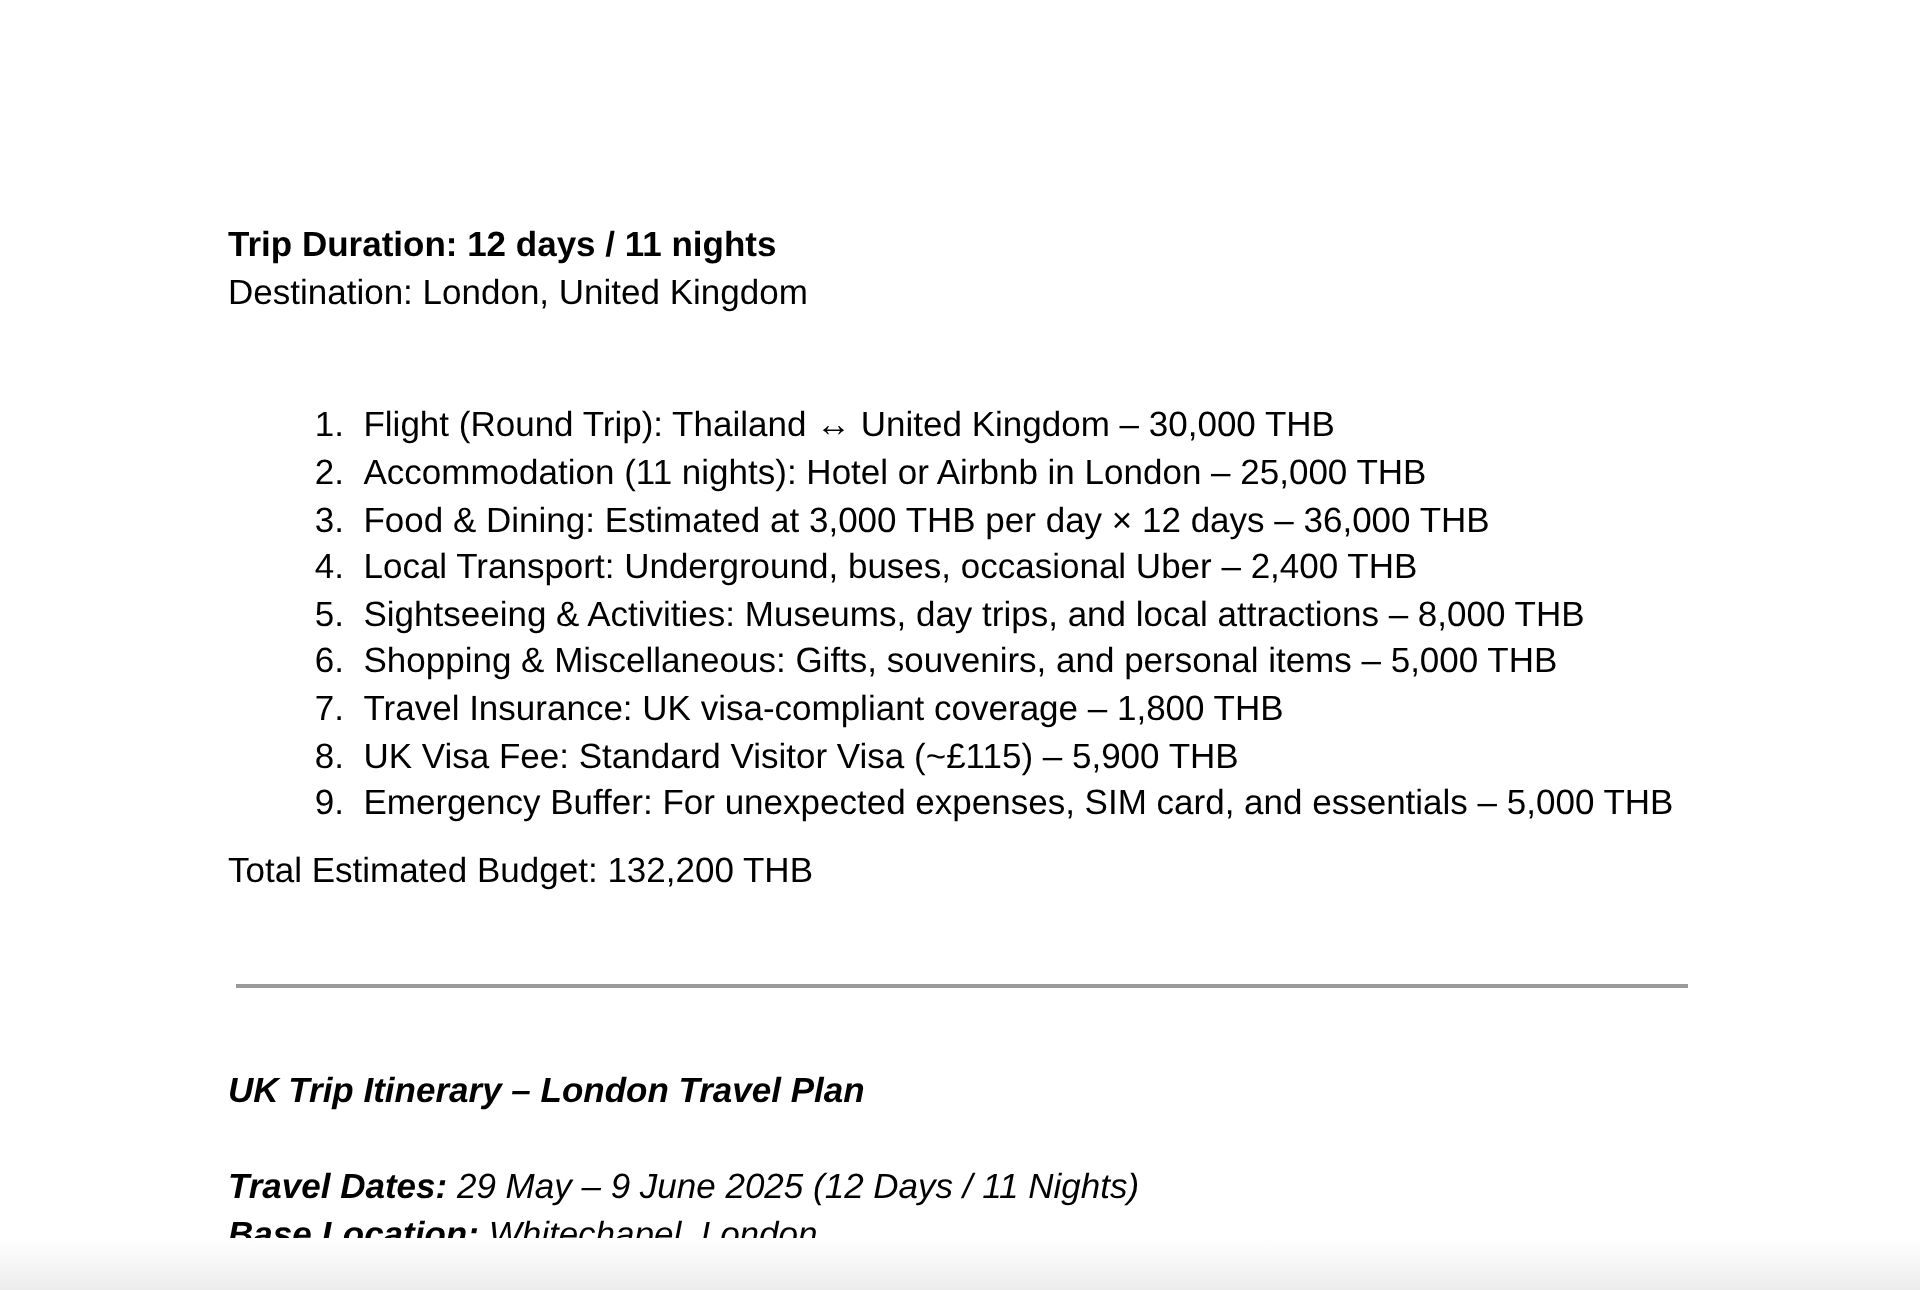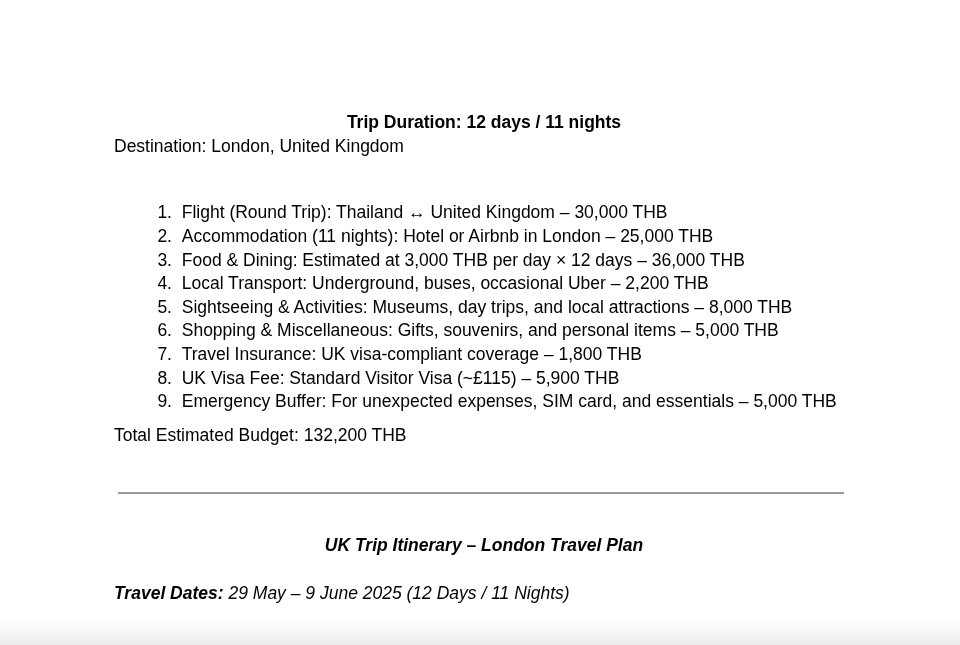--- a/index.html
+++ b/index.html
@@ -19,21 +19,21 @@
     .page {
       position: absolute;
       left: 114px;
       top: 111px;
       width: 740px;
     }
     .line {
       line-height: 23.7px;
       white-space: nowrap;
     }
-    .bold { font-weight: bold; text-align: center; }
+    .bold { font-weight: bold; }
     .gap-sm { height: 23px; }
     .budget-list {
       margin: 20px 0 0 0;
       padding: 0;
       list-style: none;
     }
     .budget-list li {
       display: flex;
       line-height: 23.6px;
       white-space: nowrap;
@@ -79,33 +79,34 @@
 
 <div class="page">
   <div class="line bold">Trip Duration: 12 days / 11 nights</div>
   <div class="line">Destination: London, United Kingdom</div>
   <div class="gap-sm"></div>
 
   <ol class="budget-list">
     <li><span class="num"><span>1.</span></span>&nbsp;&nbsp;<span class="txt">Flight (Round Trip): Thailand ↔ United Kingdom – 30,000 THB</span></li>
     <li><span class="num"><span>2.</span></span>&nbsp;&nbsp;<span class="txt">Accommodation (11 nights): Hotel or Airbnb in London – 25,000 THB</span></li>
     <li><span class="num"><span>3.</span></span>&nbsp;&nbsp;<span class="txt">Food &amp; Dining: Estimated at 3,000 THB per day × 12 days – 36,000 THB</span></li>
-    <li><span class="num"><span>4.</span></span>&nbsp;&nbsp;<span class="txt">Local Transport: Underground, buses, occasional Uber – 2,200 THB</span></li>
+    <li><span class="num"><span>4.</span></span>&nbsp;&nbsp;<span class="txt">Local Transport: Underground, buses, occasional Uber – 2,400 THB</span></li>
     <li><span class="num"><span>5.</span></span>&nbsp;&nbsp;<span class="txt">Sightseeing &amp; Activities: Museums, day trips, and local attractions – 8,000 THB</span></li>
     <li><span class="num"><span>6.</span></span>&nbsp;&nbsp;<span class="txt">Shopping &amp; Miscellaneous: Gifts, souvenirs, and personal items – 5,000 THB</span></li>
     <li><span class="num"><span>7.</span></span>&nbsp;&nbsp;<span class="txt">Travel Insurance: UK visa-compliant coverage – 1,800 THB</span></li>
     <li><span class="num"><span>8.</span></span>&nbsp;&nbsp;<span class="txt">UK Visa Fee: Standard Visitor Visa (~£115) – 5,900 THB</span></li>
     <li><span class="num"><span>9.</span></span>&nbsp;&nbsp;<span class="txt">Emergency Buffer: For unexpected expenses, SIM card, and essentials – 5,000 THB</span></li>
   </ol>
 
   <div class="line total">Total Estimated Budget: 132,200 THB</div>
 </div>
 
 <div class="hr"></div>
 
 <div class="section2">
   <div class="line bold title">UK Trip Itinerary – London Travel Plan</div>
   <div class="meta">
     <div class="line"><span class="bold">Travel Dates:</span><span> 29 May – 9 June 2025 (12 Days / 11 Nights)</span></div>
+    <div class="line"><span class="bold">Base Location:</span><span> Whitechapel, London</span></div>
   </div>
 </div>
 
 <div class="bottom-fade"></div>
 
 </body></html>

